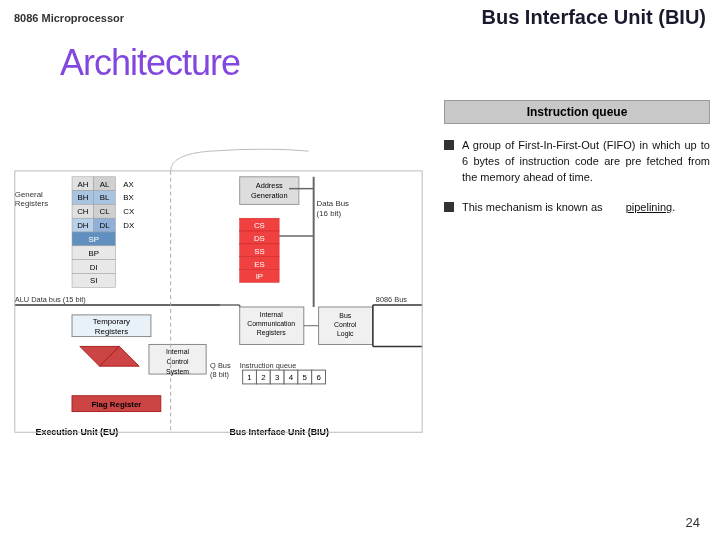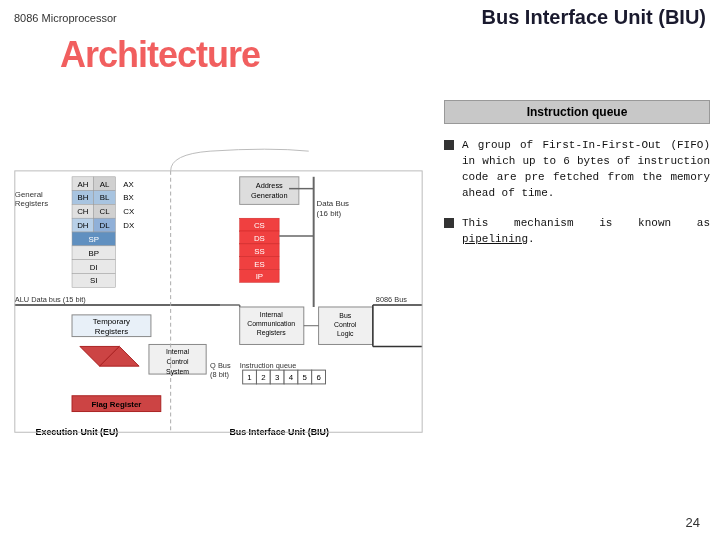--- a/index.html
+++ b/index.html
@@ -14,37 +14,37 @@
 
     
     .header {
       display: flex;
       justify-content: space-between;
       align-items: center;
       padding: 6px 14px 2px 14px;
     }
     .header-left {
       font-size: 11px;
-      font-weight: normal;
+      font-weight: bold;
       color: #333;
     }
     .header-title {
       font-size: 20px;
       font-weight: bold;
       color: #1a1a2e;
     }
 
     
     .arch-label {
       position: absolute;
-      top: 34px;
+      top: 42px;
       left: 60px;
       font-size: 36px;
-      font-weight: bold;
-      color: #ef4444;
+      font-weight: normal;
+      color: #6d28d9;
       opacity: 0.85;
       letter-spacing: -1px;
     }
 
     
     .main-content {
       display: flex;
       width: 100%;
       padding: 0 10px;
       position: absolute;
@@ -87,24 +87,24 @@
     .bullet-square {
       width: 10px;
       height: 10px;
       background: #333;
       flex-shrink: 0;
       margin-top: 2px;
       margin-right: 8px;
     }
     .bullet-text {
       text-align: justify;
-      font-family: Liberation Mono, monospace;
     }
     .bullet-text u {
       text-decoration: underline;
+      margin-left: 20px;
     }
 
     
     .diagram-svg {
       width: 415px;
       height: 360px;
     }
 
     
     .page-number {

